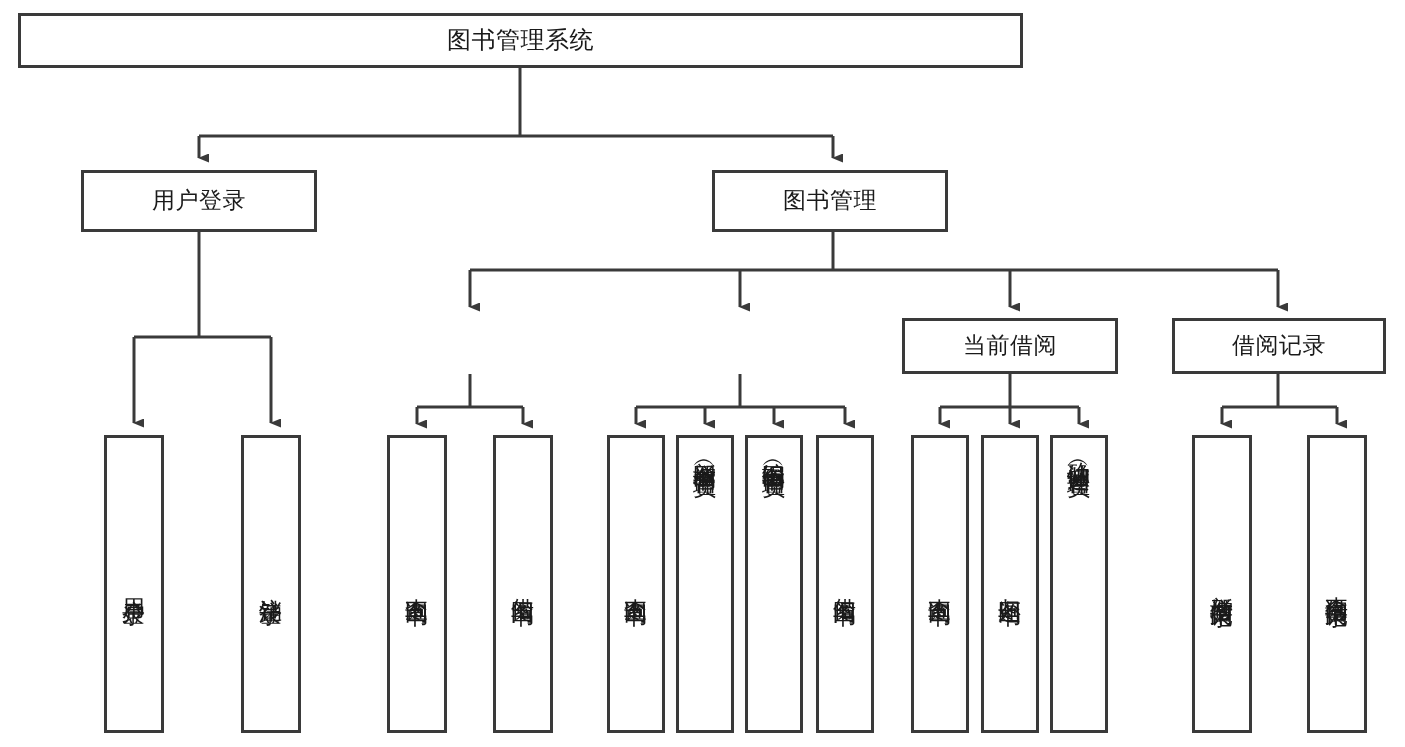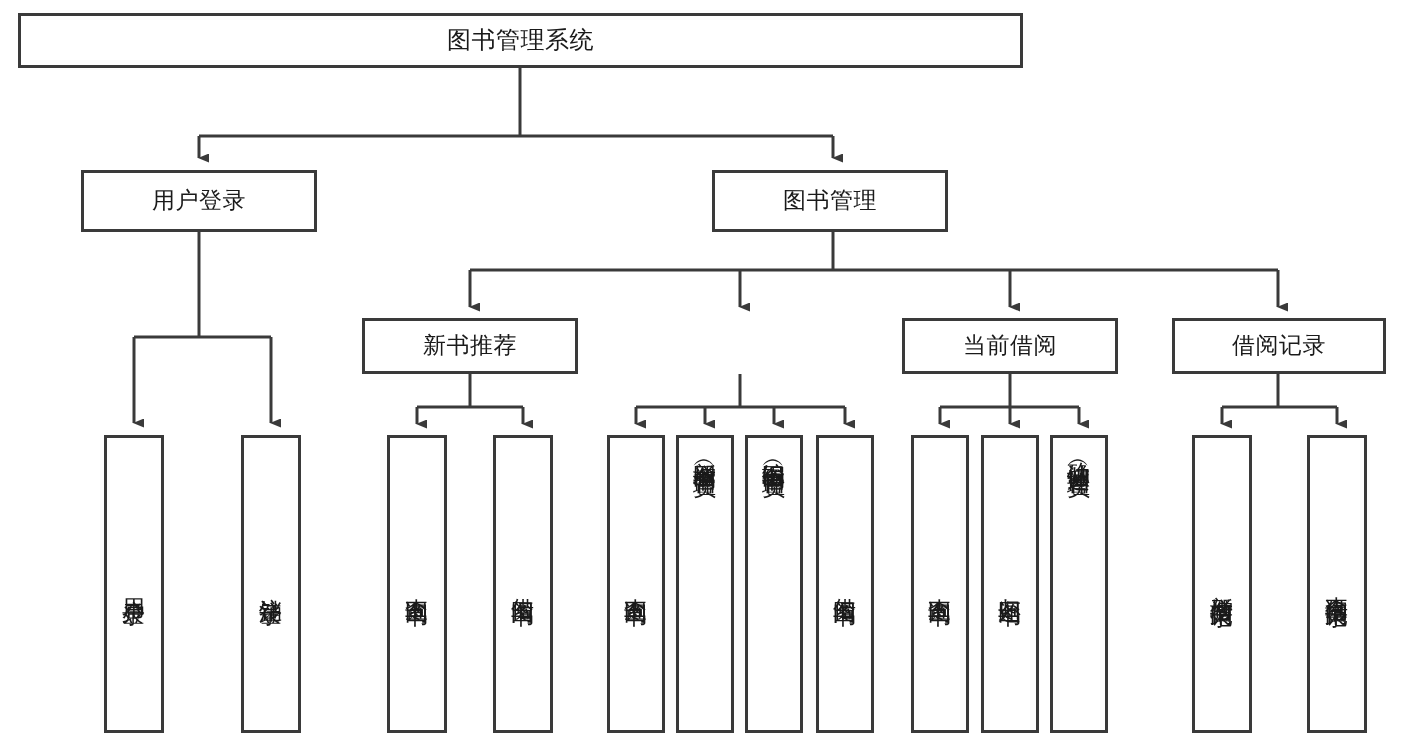--- a/index.html
+++ b/index.html
@@ -142,23 +142,20 @@
   </div>
 
   <div class="node horiz" style="left:81px; top:170px; width:236px; height:62px;">
     <span class="node-label">用户登录</span>
   </div>
 
   <div class="node horiz" style="left:712px; top:170px; width:236px; height:62px;font-family:Liberation Serif, serif;">
     <span class="node-label">图书管理</span>
   </div>
 
-  <div class="node horiz" style="left:362px; top:318px; width:216px; height:56px;">
-    <span class="node-label">新书推荐</span>
-  </div>
 
 
   <div class="node horiz" style="left:902px; top:318px; width:216px; height:56px;">
     <span class="node-label">当前借阅</span>
   </div>
 
   <div class="node horiz" style="left:1172px; top:318px; width:214px; height:56px;">
     <span class="node-label">借阅记录</span>
   </div>
 

